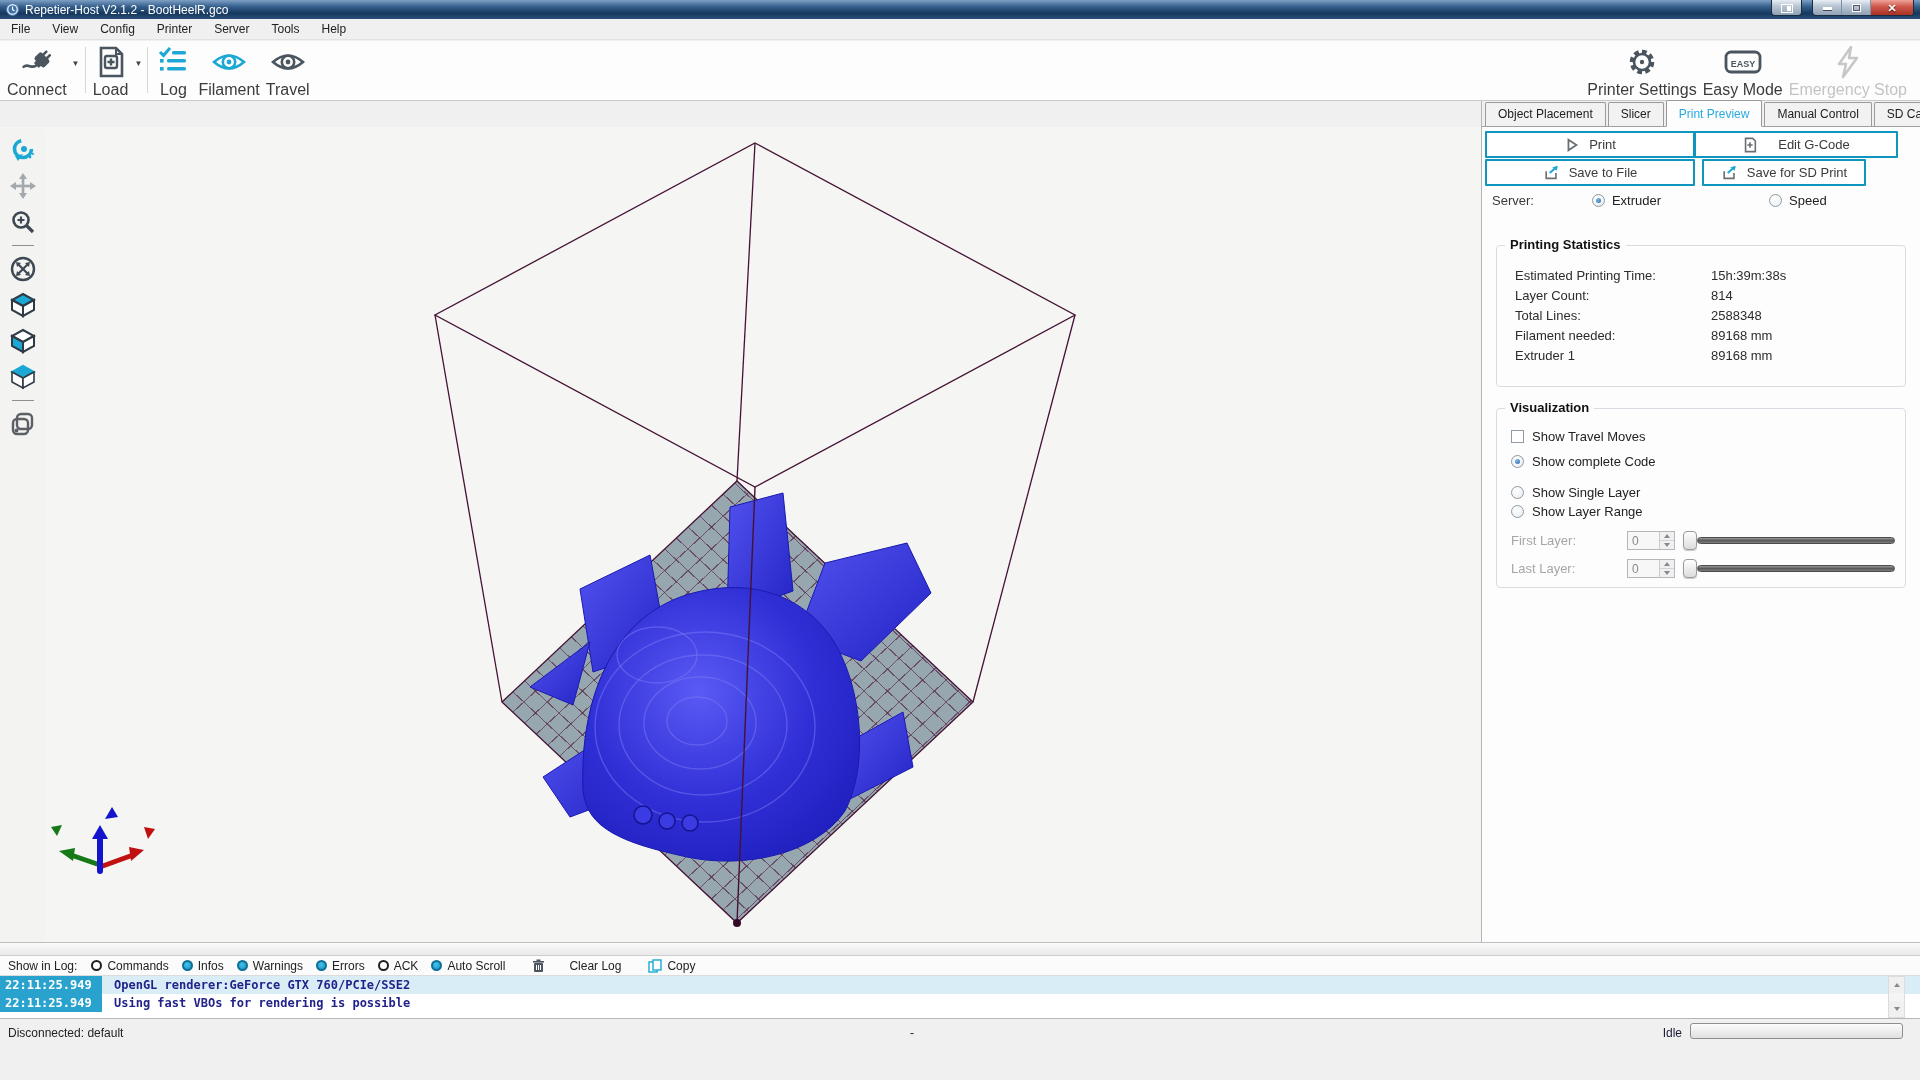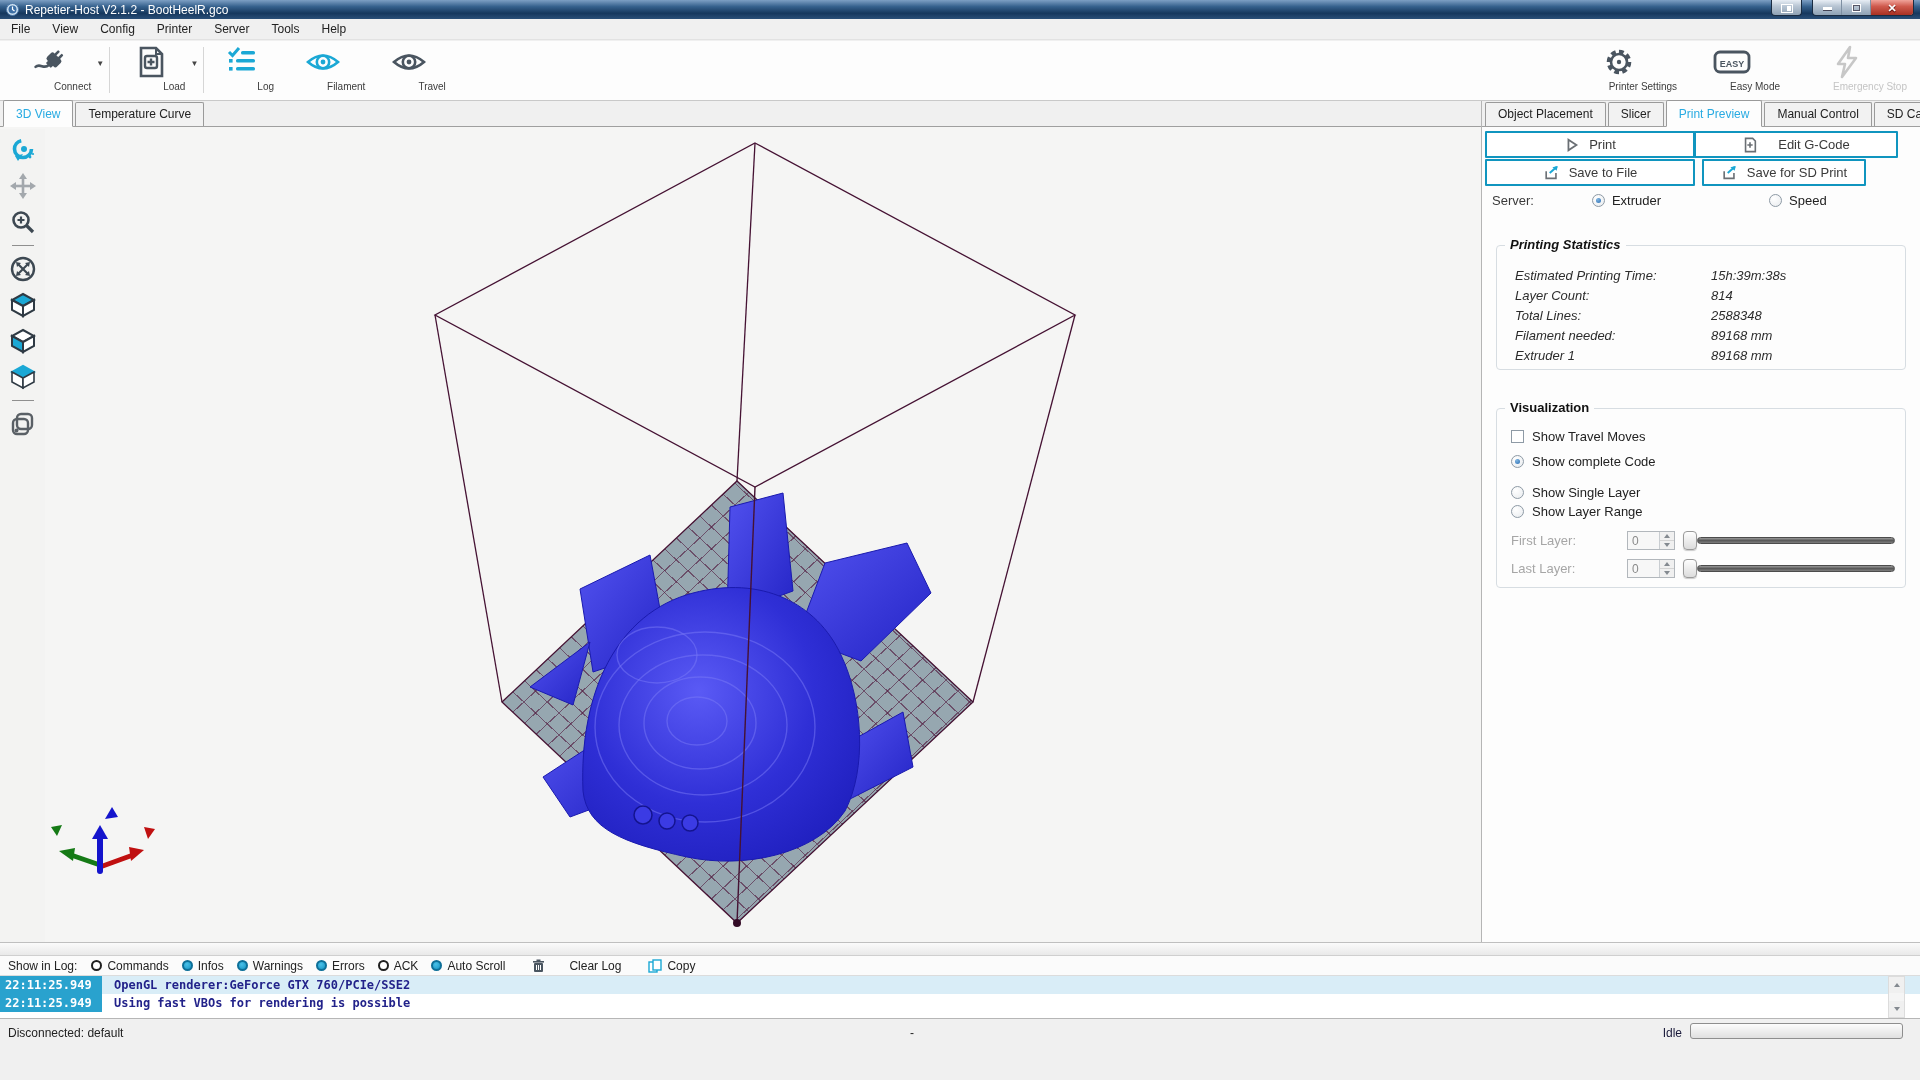--- a/index.html
+++ b/index.html
@@ -29,21 +29,21 @@
     border-bottom:1px solid #e2e2e2;display:flex;align-items:center;font-size:12px;}
   .menu-item{padding:3px 11px;cursor:default;}
   
   .toolbar{position:absolute;top:41px;left:0;right:0;height:60px;background:#fdfdfd;
     border-bottom:1px solid #c9c9c9;}
   .toolgroup{position:absolute;top:4px;display:flex;align-items:flex-start;}
   .toolgroup.left{left:4px;}
   .toolgroup.right{right:10px;}
   .tool{display:flex;flex-direction:column;align-items:center;min-width:44px;padding:0 3px;}
   .tool .ticon{height:34px;display:flex;align-items:center;justify-content:center;}
-  .tool .tlabel{font-size:10px;color:#3c3c3c;margin-top:2px;white-space:nowrap;margin-left:47px;}
+  .tool .tlabel{font-size:16px;color:#3c3c3c;margin-top:2px;white-space:nowrap;}
   .tool.disabled .tlabel{color:#c4c4c4;}
   .tcaret{margin-top:14px;font-size:8px;color:#444;padding:0 2px;}
   .tsep{width:1px;height:46px;background:#d6d6d6;margin:2px 3px 0 3px;}
   
   .left-area{position:absolute;top:101px;left:0;width:1481px;height:841px;}
   .right-area{position:absolute;top:101px;left:1481px;right:0;height:841px;
     background:#fdfdfd;border-left:1px solid #b5b5b5;}
   .tabrow{height:26px;background:#f0f0f0;border-bottom:1px solid #9f9f9f;
     display:flex;align-items:flex-end;padding-left:3px;font-size:12px;}
   .tab{padding:4px 12px 5px 12px;border:1px solid #9a9a9a;border-bottom:none;margin-right:2px;
@@ -249,24 +249,20 @@
           <svg width="34" height="34" viewBox="0 0 34 34">
         <path d="M20 2 L8 19 h7 L12 32 L26 13 h-8 Z" fill="none" stroke="#c7c7c7" stroke-width="2.6" stroke-linejoin="round"></path>
       </svg>
         </div>
       <span class="tlabel">Emergency Stop</span>
     </div>
   </div>
 </div>
 
 <div class="left-area">
-  <div class="tabrow">
-    <span class="tab active">3D View</span>
-    <span class="tab">Temperature Curve</span>
-  </div>
   <div class="canvas3d">
     <div class="bed"></div>
     <svg class="scene" viewBox="0 0 1436 815">
       <defs>
         <radialGradient id="bodyG" cx="42%" cy="38%" r="75%">
           <stop offset="0%" stop-color="#5a5af5"></stop>
             <stop offset="55%" stop-color="#2f2fd6"></stop>
             <stop offset="100%" stop-color="#1d1dbb"></stop>
         </radialGradient>
         <linearGradient id="finG" x1="0" y1="0" x2="1" y2="1">
@@ -439,21 +435,21 @@
       <span>Save for SD Print</span>
     </div>
     <div class="colors-row">
       <span style="font-size:13px;color:#3a3a3a;">Server:</span>
       <span class="radio sel" style="margin-left:58px;"></span>
       <span style="margin-left:7px;">Extruder</span>
       <span class="radio" style="margin-left:108px;"></span>
       <span style="margin-left:7px;">Speed</span>
     </div>
 
-    <div class="groupbox" style="top:118px;height:125px;font-style:italic;">
+    <div class="groupbox" style="top:118px;height:142px;">
       <span class="gb-title">Printing Statistics</span>
       <div class="stat-row" style="top:22px;"><span>Estimated Printing Time:</span><span class="val">15h:39m:38s</span></div>
       <div class="stat-row" style="top:42px;"><span>Layer Count:</span><span class="val">814</span></div>
       <div class="stat-row" style="top:62px;"><span>Total Lines:</span><span class="val">2588348</span></div>
       <div class="stat-row" style="top:82px;"><span>Filament needed:</span><span class="val">89168 mm</span></div>
       <div class="stat-row" style="top:102px;"><span>Extruder 1</span><span class="val">89168 mm</span></div>
     </div>
 
     <div class="groupbox" style="top:281px;height:180px;">
       <span class="gb-title">Visualization</span>

